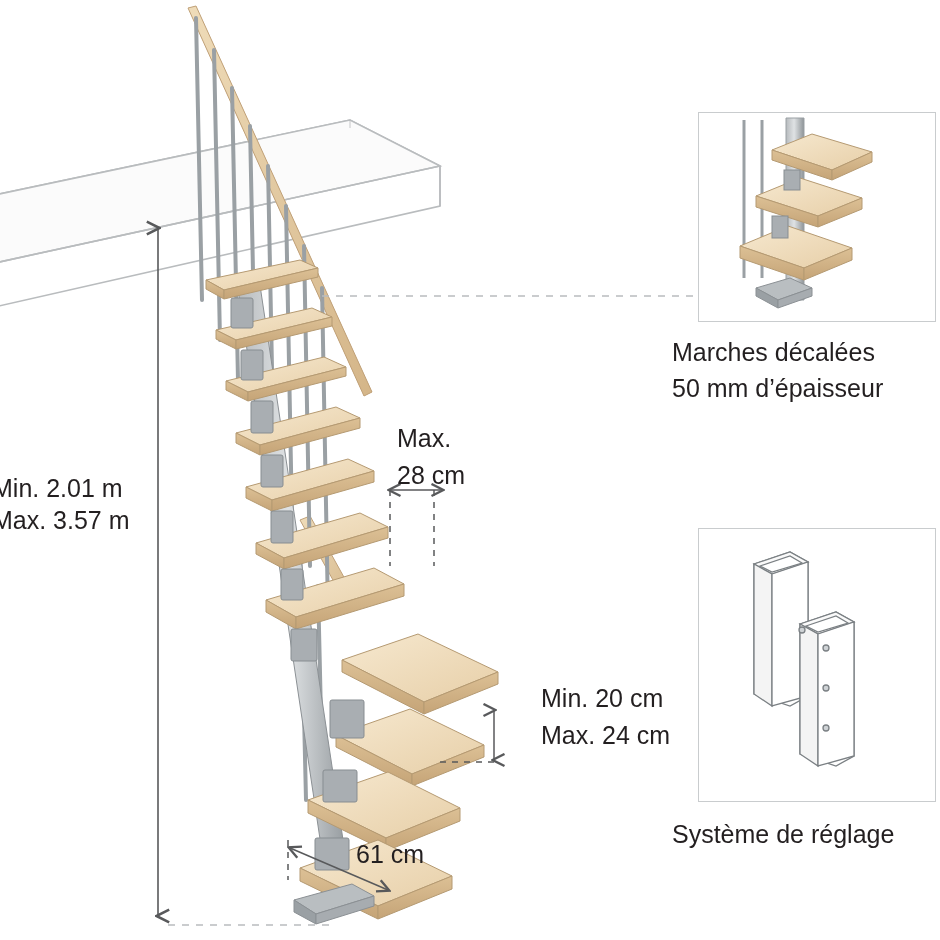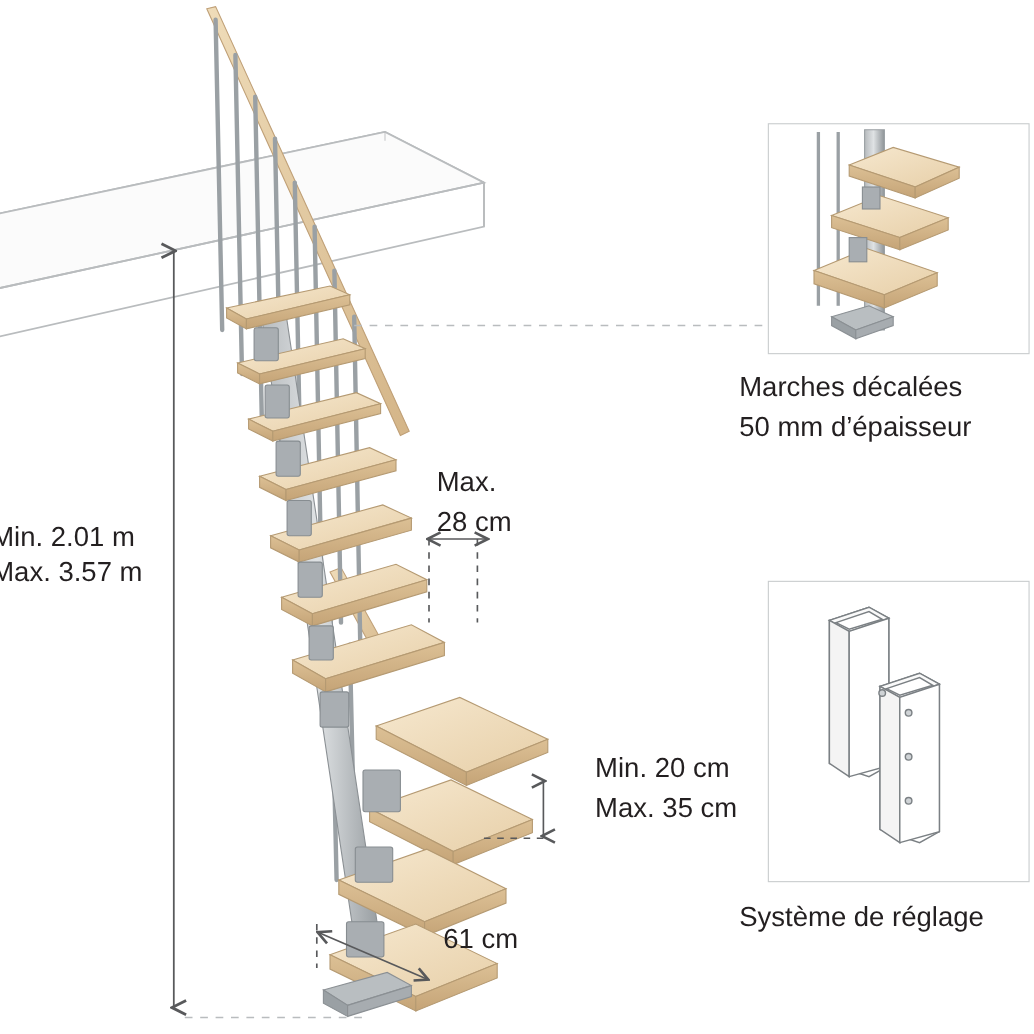--- a/index.html
+++ b/index.html
@@ -57,21 +57,20 @@
     left: 505px;
     top: 680px;
     line-height: 37px;
     margin-left: 36px;
   }
 
   
   #width-label {
     left: 356px;
     top: 838px;
-    margin-left: 47px;
   }
 
   
   #caption-top {
     left: 672px;
     top: 334px;
     width: 262px;
     text-align: left;
     line-height: 36px;
   }
@@ -347,21 +346,21 @@
     <div>Max. 3.57 m</div>
   </div>
 
   <div class="label centered" id="max24-label">
     <div>Max.</div>
     <div>28 cm</div>
   </div>
 
   <div class="label" id="riser-label">
     <div>Min. 20 cm</div>
-    <div>Max. 35 cm</div>
+    <div>Max. 24 cm</div>
   </div>
 
   <div class="label" id="width-label">61 cm</div>
 
   <div class="label" id="caption-top">
     <div>Marches décalées</div>
     <div>50 mm d’épaisseur</div>
   </div>
 
   <div class="label" id="caption-bottom">

